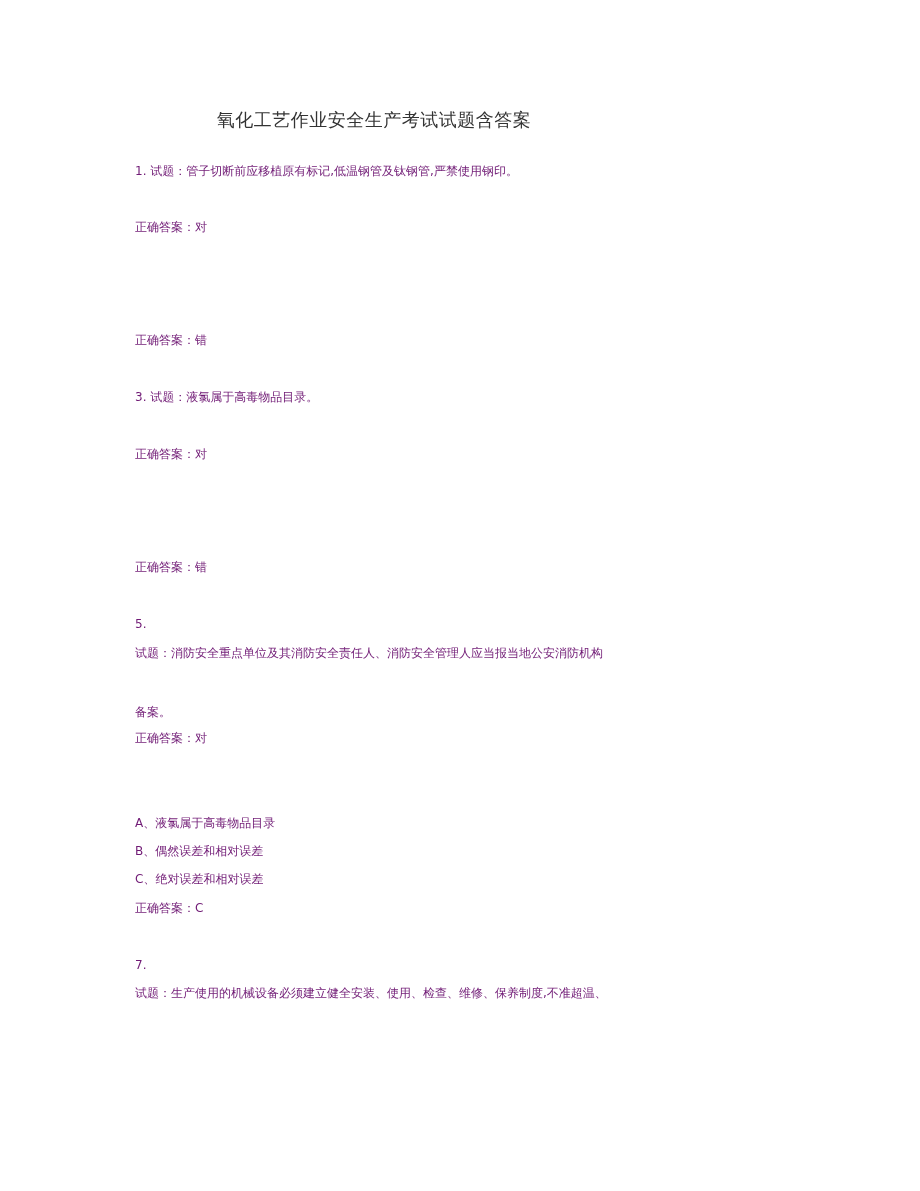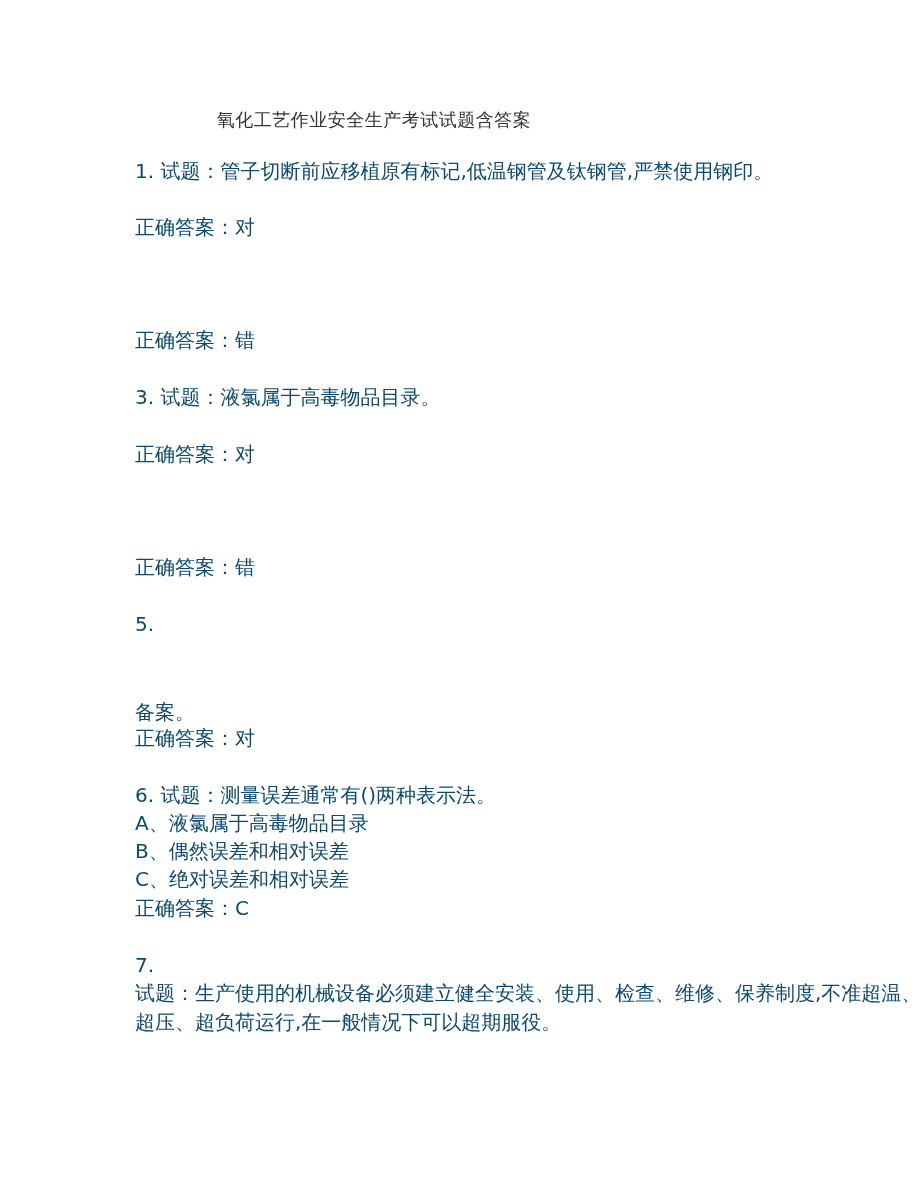--- a/index.html
+++ b/index.html
@@ -28,48 +28,47 @@
       left: 0;
       width: 748px;
       text-align: center;
       font-size: 18px;
       color: #333333;
       letter-spacing: 0.5px;
     }
     .line {
       position: absolute;
       left: 135px;
-      font-size: 20px;
+      font-size: 12px;
       line-height: 20px;
       white-space: nowrap;
-      color: #0c4a6e;
+      color: #701a75;
     }
   </style>
 </head>
 <body>
 
 <div class="page">
   <div class="title">氧化工艺作业安全生产考试试题含答案</div>
 
   <div class="line" style="top:161px">1. 试题：管子切断前应移植原有标记,低温钢管及钛钢管,严禁使用钢印。</div>
   <div class="line" style="top:217px">正确答案：对</div>
 
   <div class="line" style="top:330px">正确答案：错</div>
 
   <div class="line" style="top:387px">3. 试题：液氯属于高毒物品目录。</div>
   <div class="line" style="top:444px">正确答案：对</div>
 
   <div class="line" style="top:557px">正确答案：错</div>
 
   <div class="line" style="top:614px">5.</div>
+  <div class="line" style="top:643px">试题：消防安全重点单位及其消防安全责任人、消防安全管理人应当报当地公安消防机构</div>
   <div class="line" style="top:702px">备案。</div>
   <div class="line" style="top:728px">正确答案：对</div>
 
-  <div class="line" style="top:785px">6. 试题：测量误差通常有()两种表示法。</div>
   <div class="line" style="top:813px">A、液氯属于高毒物品目录</div>
   <div class="line" style="top:841px">B、偶然误差和相对误差</div>
   <div class="line" style="top:869px">C、绝对误差和相对误差</div>
   <div class="line" style="top:898px">正确答案：C</div>
 
   <div class="line" style="top:955px">7.</div>
   <div class="line" style="top:983px">试题：生产使用的机械设备必须建立健全安装、使用、检查、维修、保养制度,不准超温、</div>
-  <div class="line" style="top:1012px">超压、超负荷运行,在一般情况下可以超期服役。</div>
 </div>
 
 </body></html>

